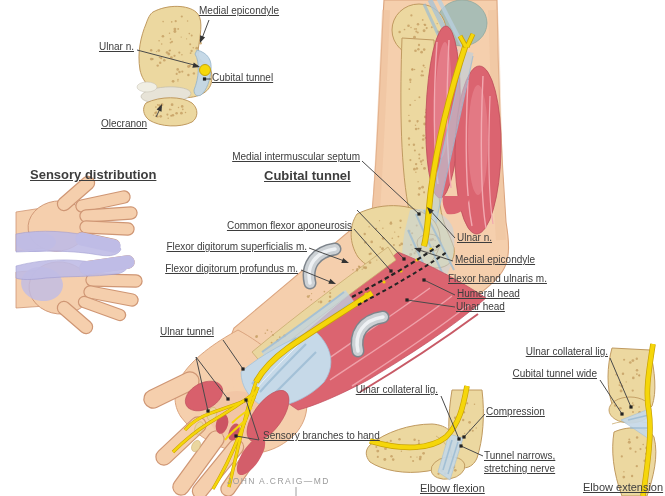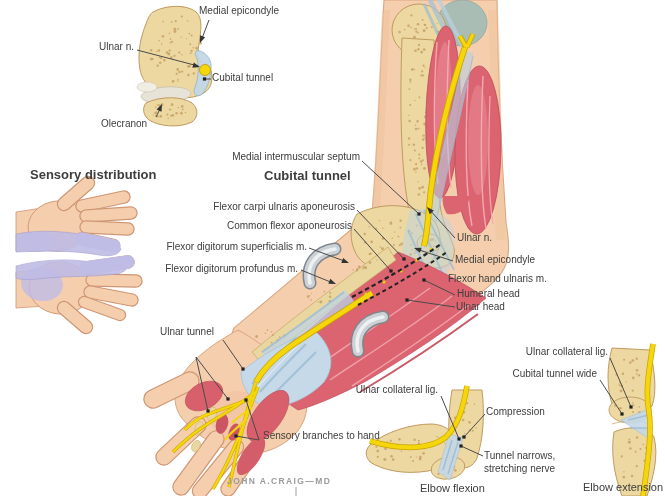--- a/index.html
+++ b/index.html
@@ -1,24 +1,24 @@
 <!DOCTYPE html>
 <html><head>
 <meta charset="utf-8">
 <style>
   html,body{margin:0;padding:0;background:#fff;}
   .stage{position:relative;width:665px;height:496px;background:#ffffff;overflow:hidden;
          font-family:"Liberation Sans",sans-serif;}
   .stage svg{position:absolute;left:0;top:0;}
-  .lbl{position:absolute;font-size:10px;color:#3d3d3d;white-space:nowrap;line-height:1.15;}
+  .lbl{position:absolute;font-size:10px;color:#3d3d3d;white-space:nowrap;line-height:1.15;text-decoration:underline;}
   .hdr{font-weight:bold;font-size:13px;}
   .hdr2{font-weight:bold;font-size:13px;}
   .cap{font-size:11px;}
   .wrap{white-space:normal;width:90px;line-height:1.25;}
-  .sig{position:absolute;font-size:8.5px;font-weight:bold;letter-spacing:1.4px;color:#9b9b9b;}
+  .sig{position:absolute;font-size:8.5px;font-weight:normal;letter-spacing:1.4px;color:#9b9b9b;}
 </style>
 </head>
 <body>
 
 <div class="stage">
 
 <svg id="art" width="665" height="496" viewBox="0 0 665 496">
 
   <g>
     <path d="M153,12 C168,4 188,5 196,12 C203,18 201,30 199,44 C197,56 198,60 205,63 C212,67 213,76 211,84 C208,94 194,100 174,97 C154,94 143,84 140,70 C137,52 141,36 146,24 C148,18 150,14 153,12 Z" fill="#ecd8a0" stroke="#c09a60" stroke-width="1"></path>
@@ -665,21 +665,20 @@
 
 <div class="lbl" style="left:199px;top:5px">Medial epicondyle</div>
 <div class="lbl" style="right:531px;top:41px">Ulnar n.</div>
 <div class="lbl" style="left:212px;top:72px">Cubital tunnel</div>
 <div class="lbl" style="left:101px;top:118px">Olecranon</div>
 
 <div class="lbl hdr" style="left:30px;top:168px">Sensory distribution</div>
 <div class="lbl hdr2" style="left:264px;top:169px">Cubital tunnel</div>
 
 <div class="lbl" style="right:305px;top:151px">Medial intermuscular septum</div>
-<div class="lbl" style="right:310px;top:201px">Flexor carpi ulnaris aponeurosis</div>
 <div class="lbl" style="right:313px;top:220px">Common flexor aponeurosis</div>
 <div class="lbl" style="right:358px;top:241px">Flexor digitorum superficialis m.</div>
 <div class="lbl" style="right:367px;top:263px">Flexor digitorum profundus m.</div>
 <div class="lbl" style="left:457px;top:232px">Ulnar n.</div>
 <div class="lbl" style="left:455px;top:254px">Medial epicondyle</div>
 <div class="lbl" style="left:448px;top:273px">Flexor hand ulnaris m.</div>
 <div class="lbl" style="left:457px;top:288px">Humeral head</div>
 <div class="lbl" style="left:456px;top:301px">Ulnar head</div>
 <div class="lbl" style="left:160px;top:326px">Ulnar tunnel</div>
 <div class="lbl" style="left:263px;top:430px">Sensory branches to hand</div>

